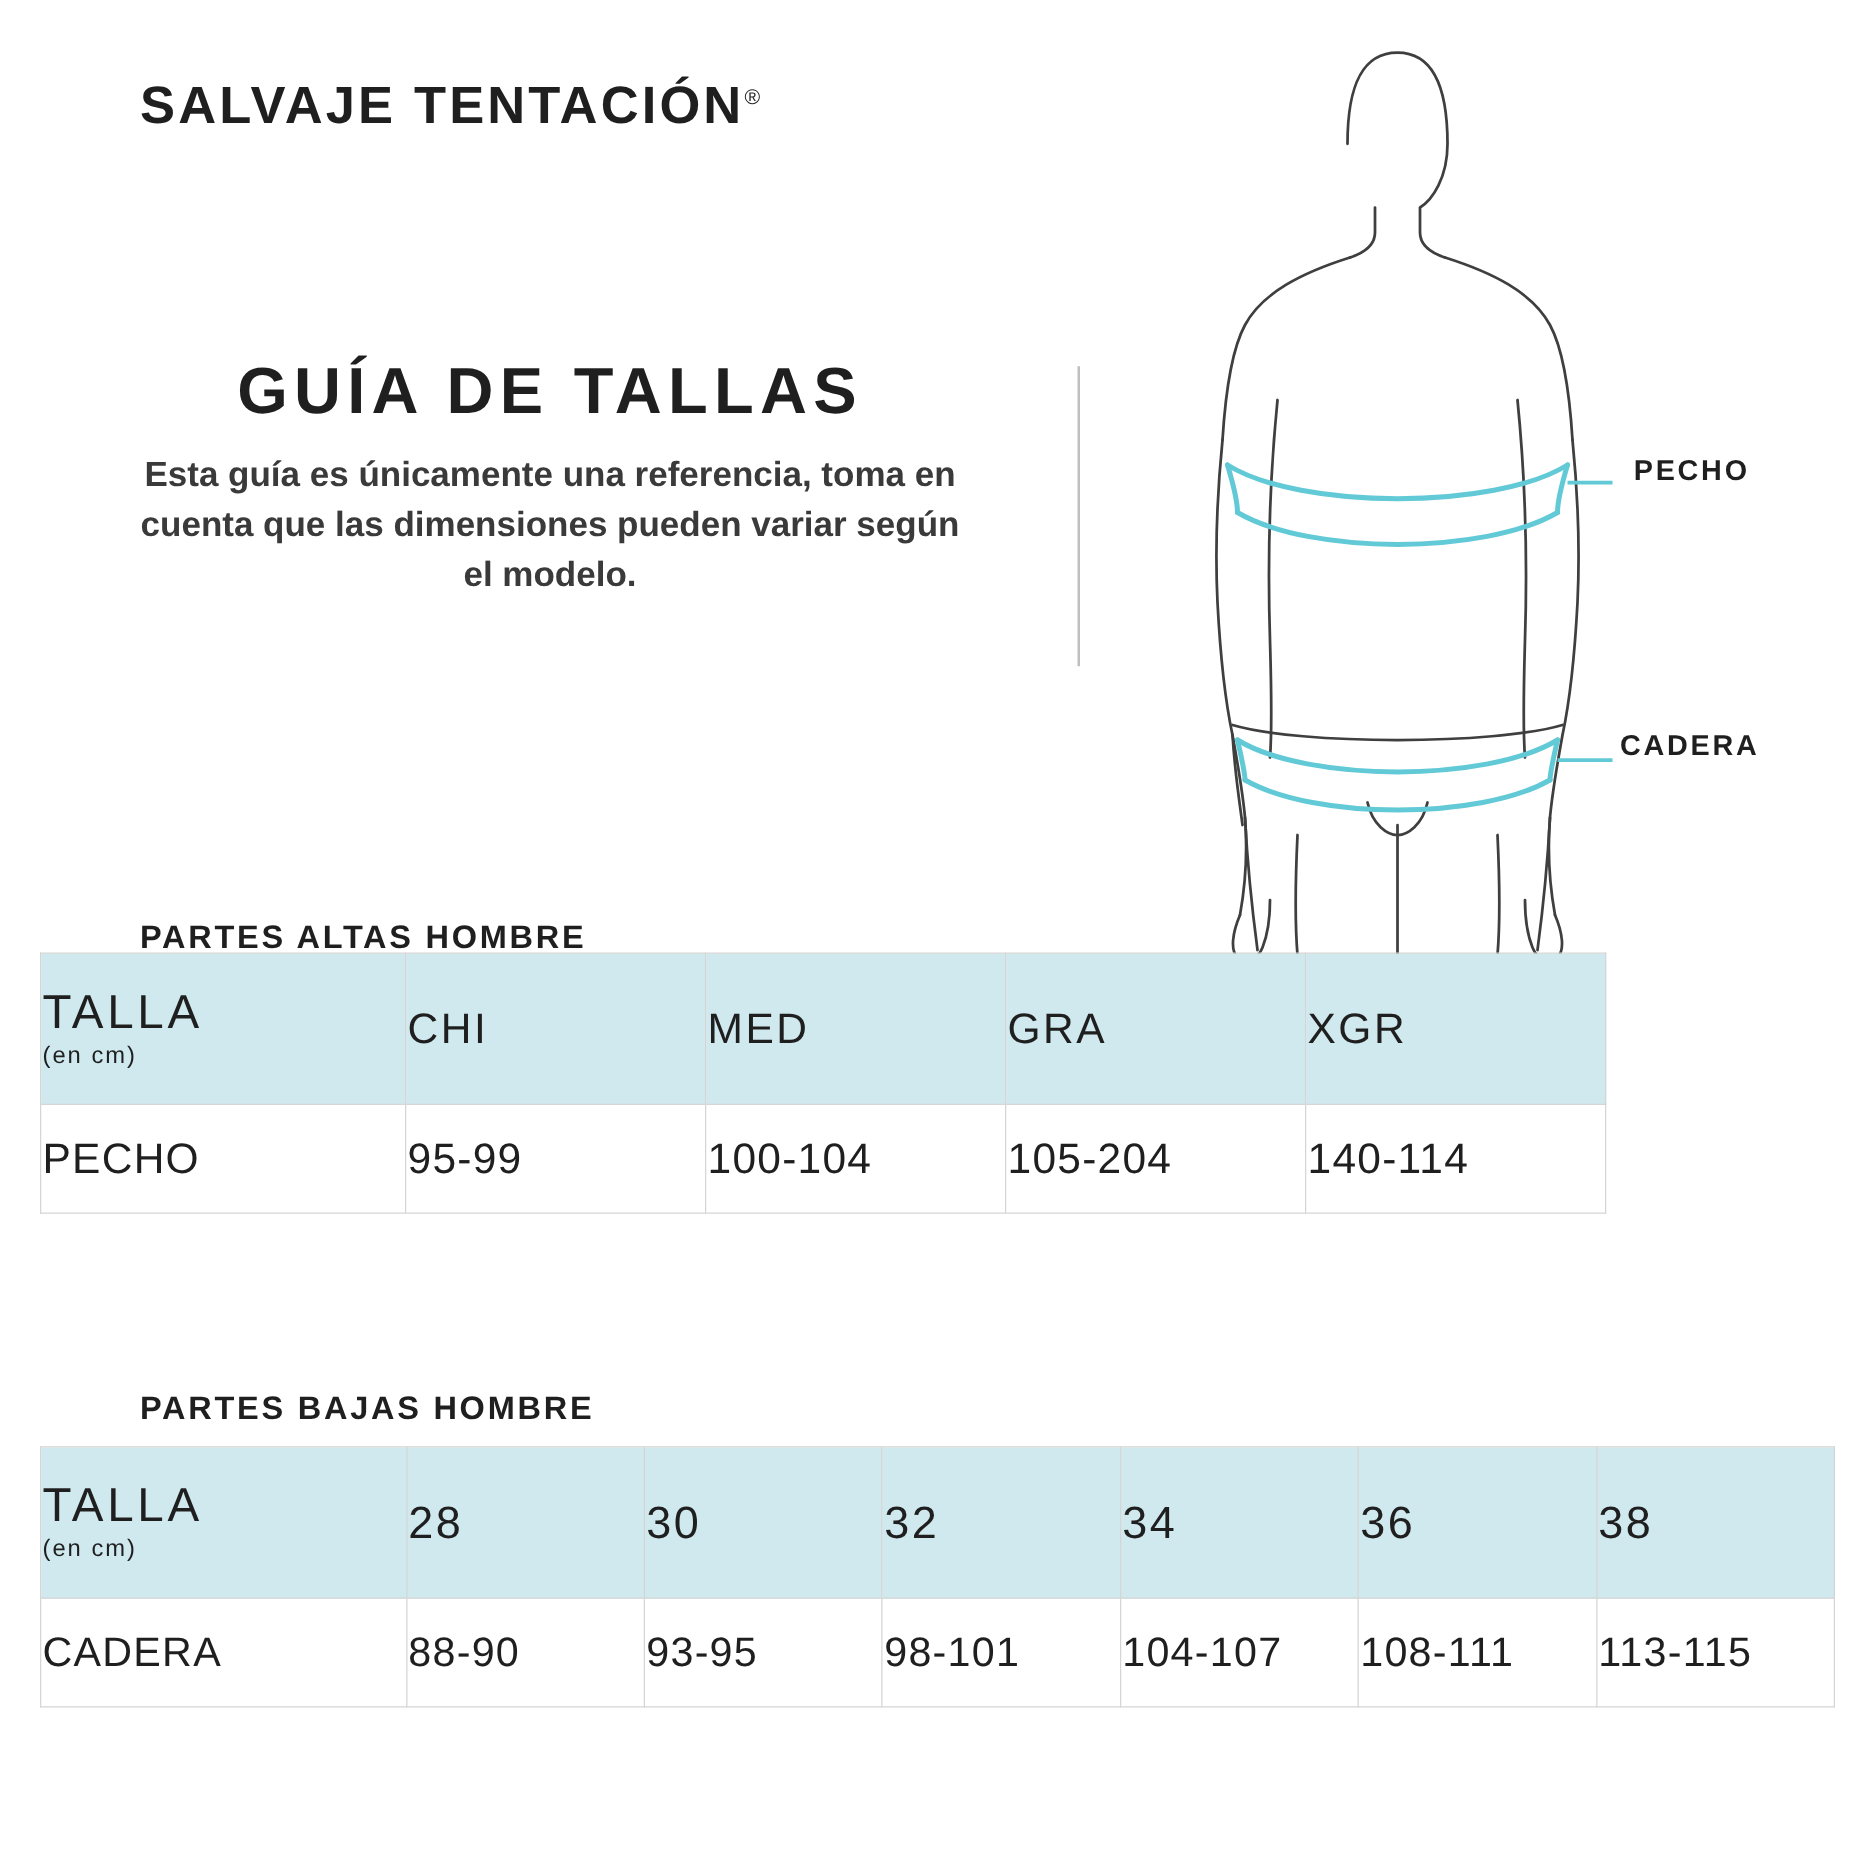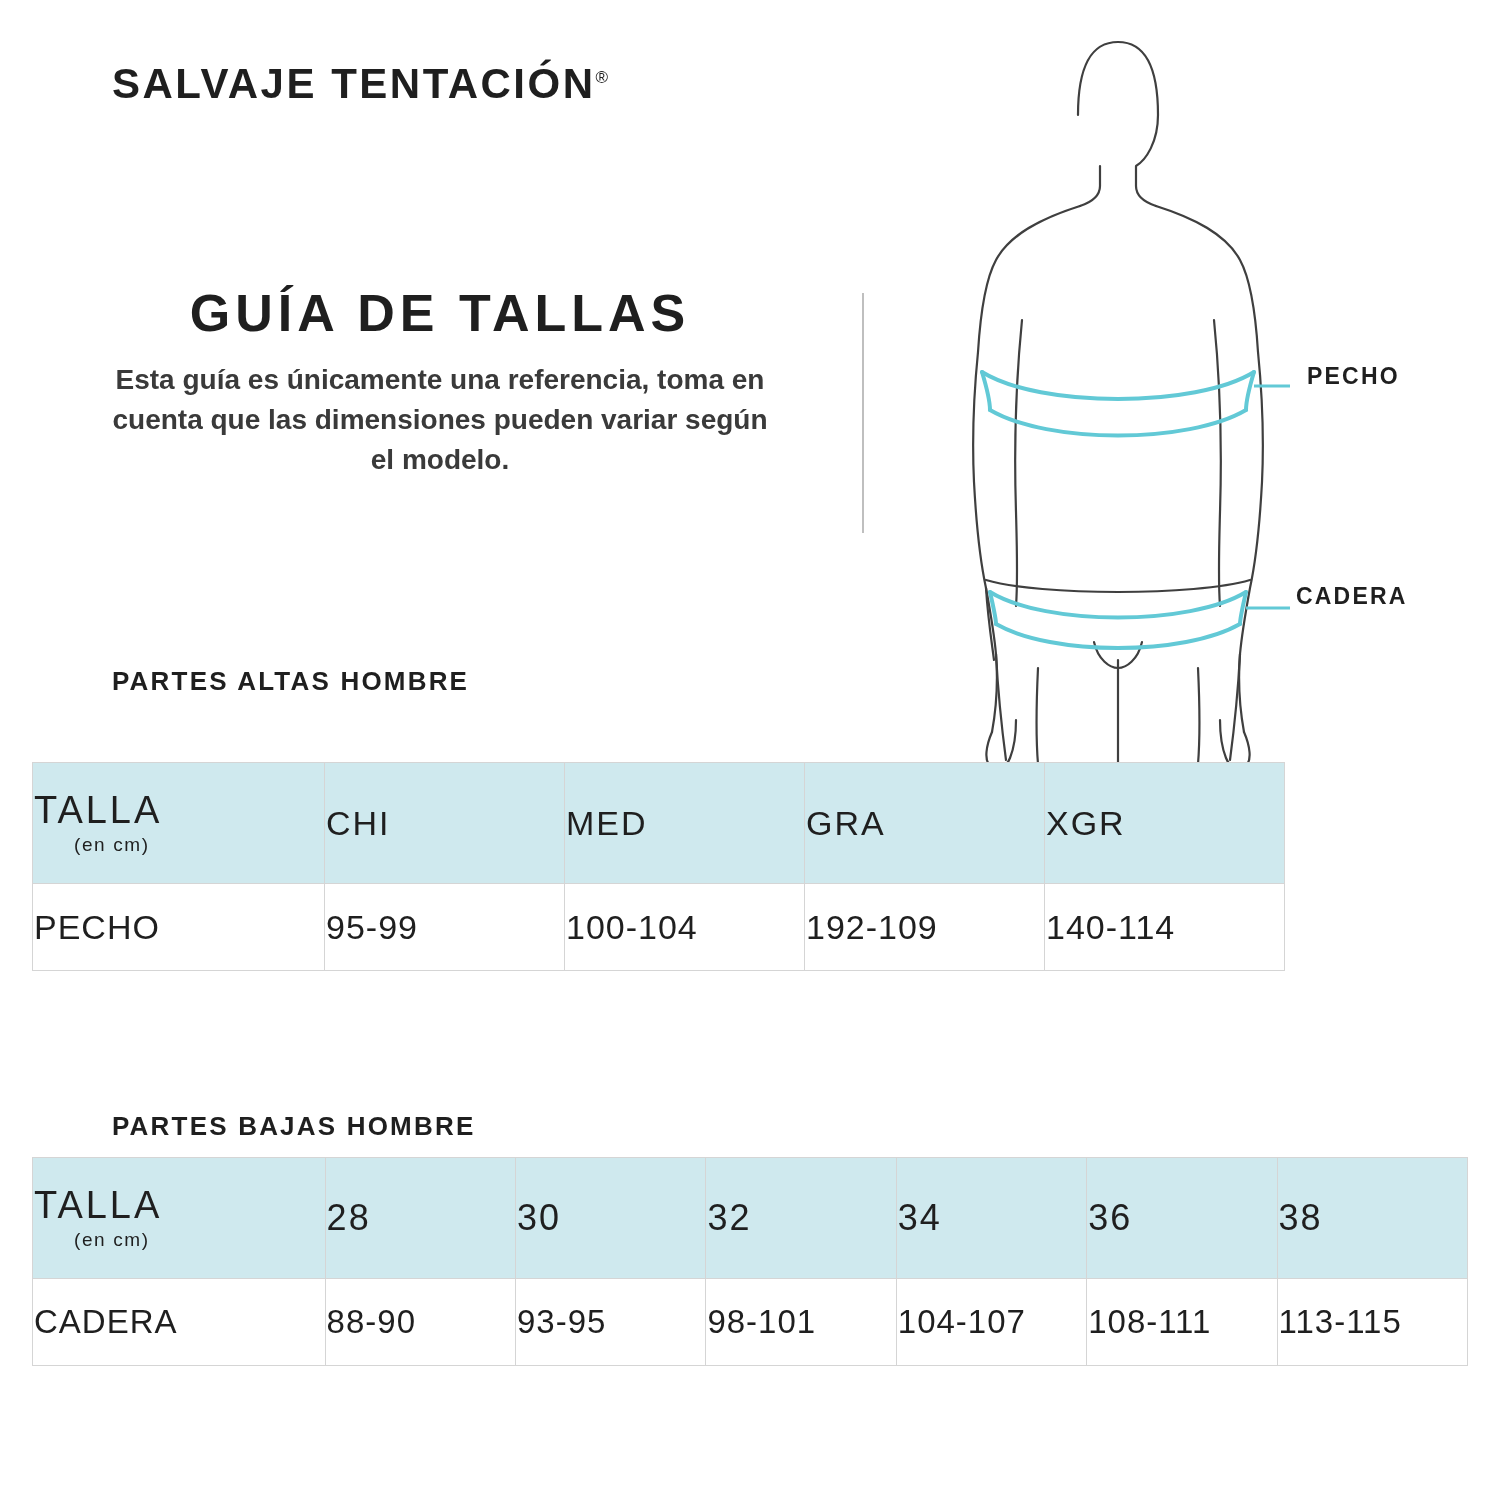--- a/index.html
+++ b/index.html
@@ -109,21 +109,21 @@
 
   
   .section-heading {
     position: absolute;
     font-size: 26px;
     font-weight: bold;
     letter-spacing: 2.2px;
     color: #1f1f1f;
     white-space: nowrap;
   }
-  #heading-altas { left: 112px; top: 666px; }
+  #heading-altas { left: 112px; top: 734px; }
   #heading-bajas { left: 112px; top: 1083px; margin-top: 28px; }
 
   
   .size-table {
     position: absolute;
     border-collapse: collapse;
     table-layout: fixed;
   }
   .size-table th, .size-table td {
     border: 1px solid #d5d5d5;
@@ -151,21 +151,20 @@
   .talla-head .big {
     display: block;
     font-size: 38px;
     letter-spacing: 3px;
   }
   .talla-head .small {
     display: block;
     font-size: 19px;
     letter-spacing: 1.6px;
     margin-top: 4px;
-    padding-left: 40px;
   }
 
   
   #table-altas { left: 32px; top: 762px; width: 1252px; }
   #table-altas col.c-label { width: 292px; }
   #table-altas col.c-size  { width: 240px; }
 
   
   #table-bajas { left: 32px; top: 1157px; width: 1436px; }
   #table-bajas col.c-label { width: 292px; }
@@ -265,21 +264,21 @@
         <th>MED</th>
         <th>GRA</th>
         <th>XGR</th>
       </tr>
     </thead>
     <tbody>
       <tr>
         <td>PECHO</td>
         <td>95-99</td>
         <td>100-104</td>
-        <td>192-109</td>
+        <td>105-204</td>
         <td>140-114</td>
       </tr>
     </tbody>
   </table>
 
   <div class="section-heading" id="heading-bajas">PARTES BAJAS HOMBRE</div>
 
   <table class="size-table" id="table-bajas">
     <colgroup>
       <col class="c-label">

